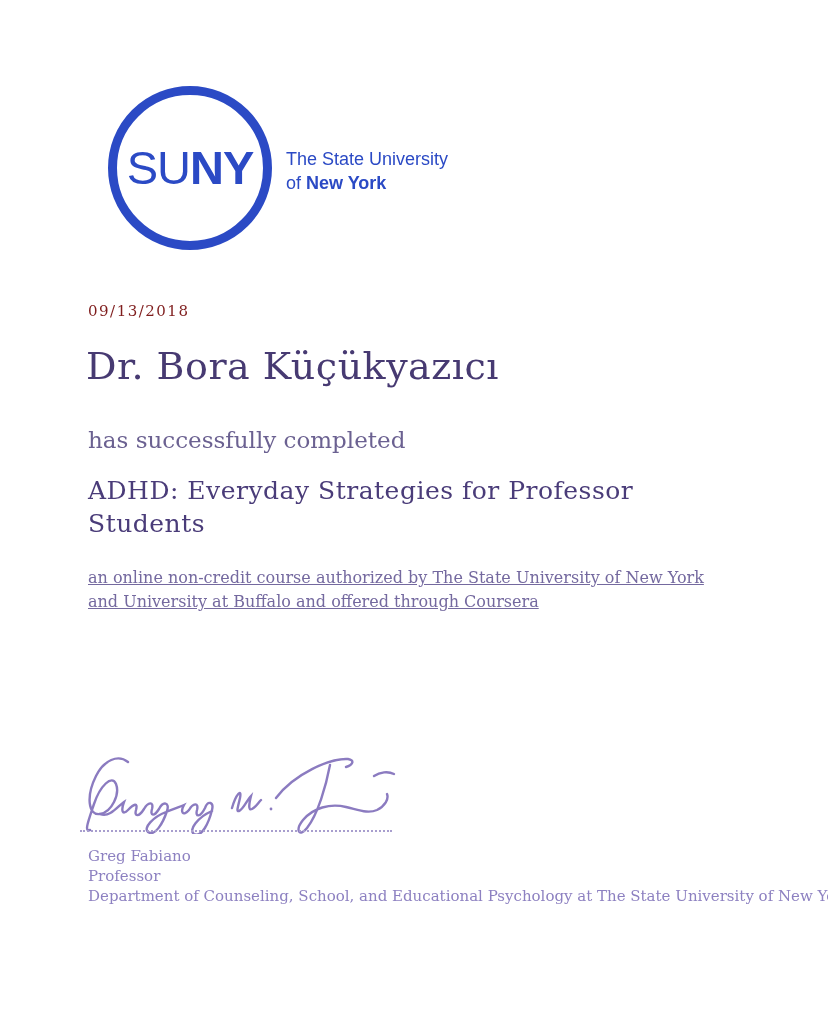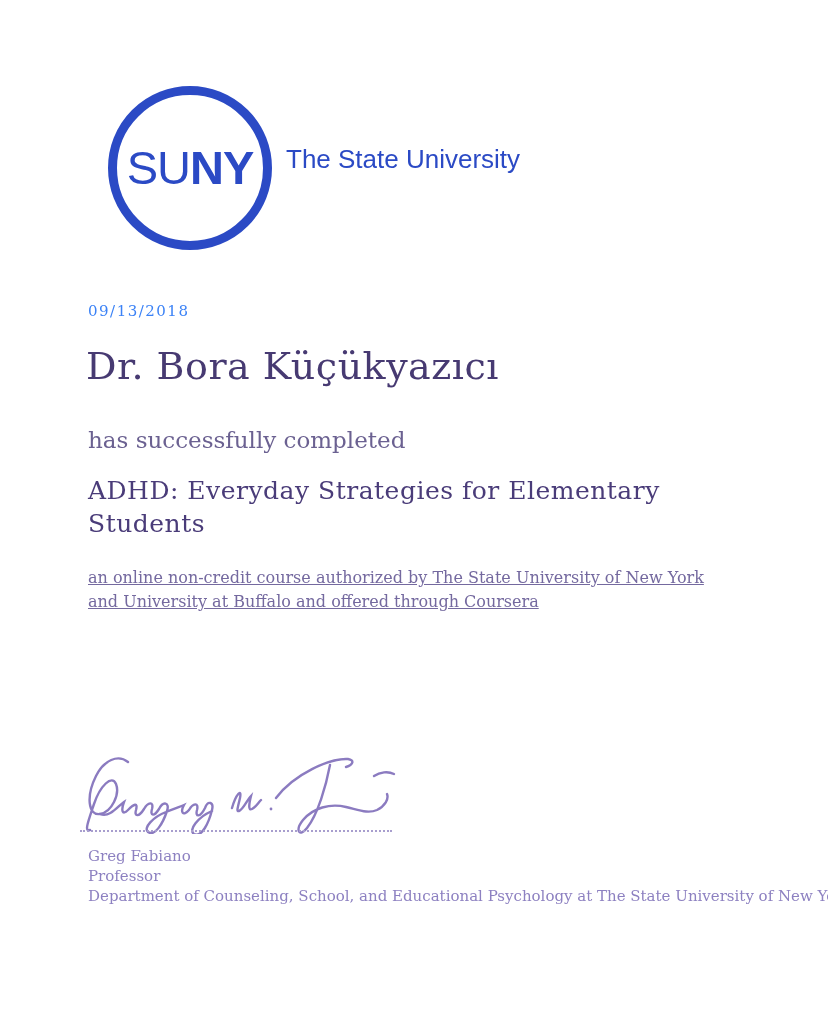--- a/index.html
+++ b/index.html
@@ -28,34 +28,34 @@
     color: #2b4ac5;
     line-height: 1;
     padding-bottom: 2px;
   }
   .suny-light { font-weight: 400; margin-top: 47px; }
   .suny-bold  { font-weight: 700; }
 
   .logo-lockup {
     left: 286px; top: 147px;
     font-family: "Liberation Sans", sans-serif;
-    font-size: 26px;
+    font-size: 18px;
     line-height: 24px;
     color: #2b4ac5;
     font-weight: 400;
     white-space: nowrap;
   }
   .lockup-bold { font-weight: 700; }
 
   
   .issue-date {
     left: 88px; top: 302px;
     font-size: 15px;
     letter-spacing: 1.5px;
-    color: #3b82f6;
+    color: #7f1d1d;
   }
   .recipient-name {
     left: 86px; top: 344px;
     font-size: 38px;
     font-weight: 400;
     color: #473a72;
     letter-spacing: 0.5px;
     white-space: nowrap;
   }
   .completion-text {
@@ -100,29 +100,30 @@
   .signer-block div { margin-bottom: 0; }
 </style>
 </head>
 <body>
 
 <div class="abs logo-circle">
   <div class="suny-word"><span class="suny-light">SU</span><span class="suny-bold">NY</span></div>
 </div>
 <div class="abs logo-lockup">
   <div>The State University</div>
+  <div><span>of </span><span class="lockup-bold">New York</span></div>
 </div>
 
 <div class="abs issue-date">09/13/2018</div>
 
 <div class="abs recipient-name">Dr. Bora Küçükyazıcı</div>
 
 <div class="abs completion-text">has successfully completed</div>
 
-<div class="abs course-title">ADHD: Everyday Strategies for Elementary Students</div>
+<div class="abs course-title">ADHD: Everyday Strategies for Professor Students</div>
 
 <div class="abs course-description">an online non-credit course authorized by The State University of New York and University at Buffalo and offered through Coursera</div>
 
 <svg class="abs signature-svg" viewBox="0 0 336 86" fill="none" xmlns="http://www.w3.org/2000/svg">
   <g stroke="#8b7bc0" stroke-width="2.4" stroke-linecap="round" fill="none">
 
     <path d="M 52 14 C 42 6 28 12 20 28 C 10 48 12 68 24 66 C 36 64 44 46 40 36 C 36 26 24 38 18 56 C 12 74 8 84 14 82"></path>
 
     <path d="M 24 66 C 34 70 42 58 48 54 C 45 62 46 68 52 62 C 58 56 62 54 60 62 C 58 69 63 69 68 61 C 72 54 78 53 76 61 C 74 68 78 69 83 61 C 87 53 94 54 91 63 C 87 75 79 89 72 84 C 67 80 77 69 90 64 C 97 61 103 59 108 57 C 104 64 107 69 113 62 C 117 55 123 54 121 62 C 119 69 124 70 129 60 C 132 52 138 54 136 62 C 133 74 126 90 118 86 C 112 82 122 69 136 63"></path>
 

